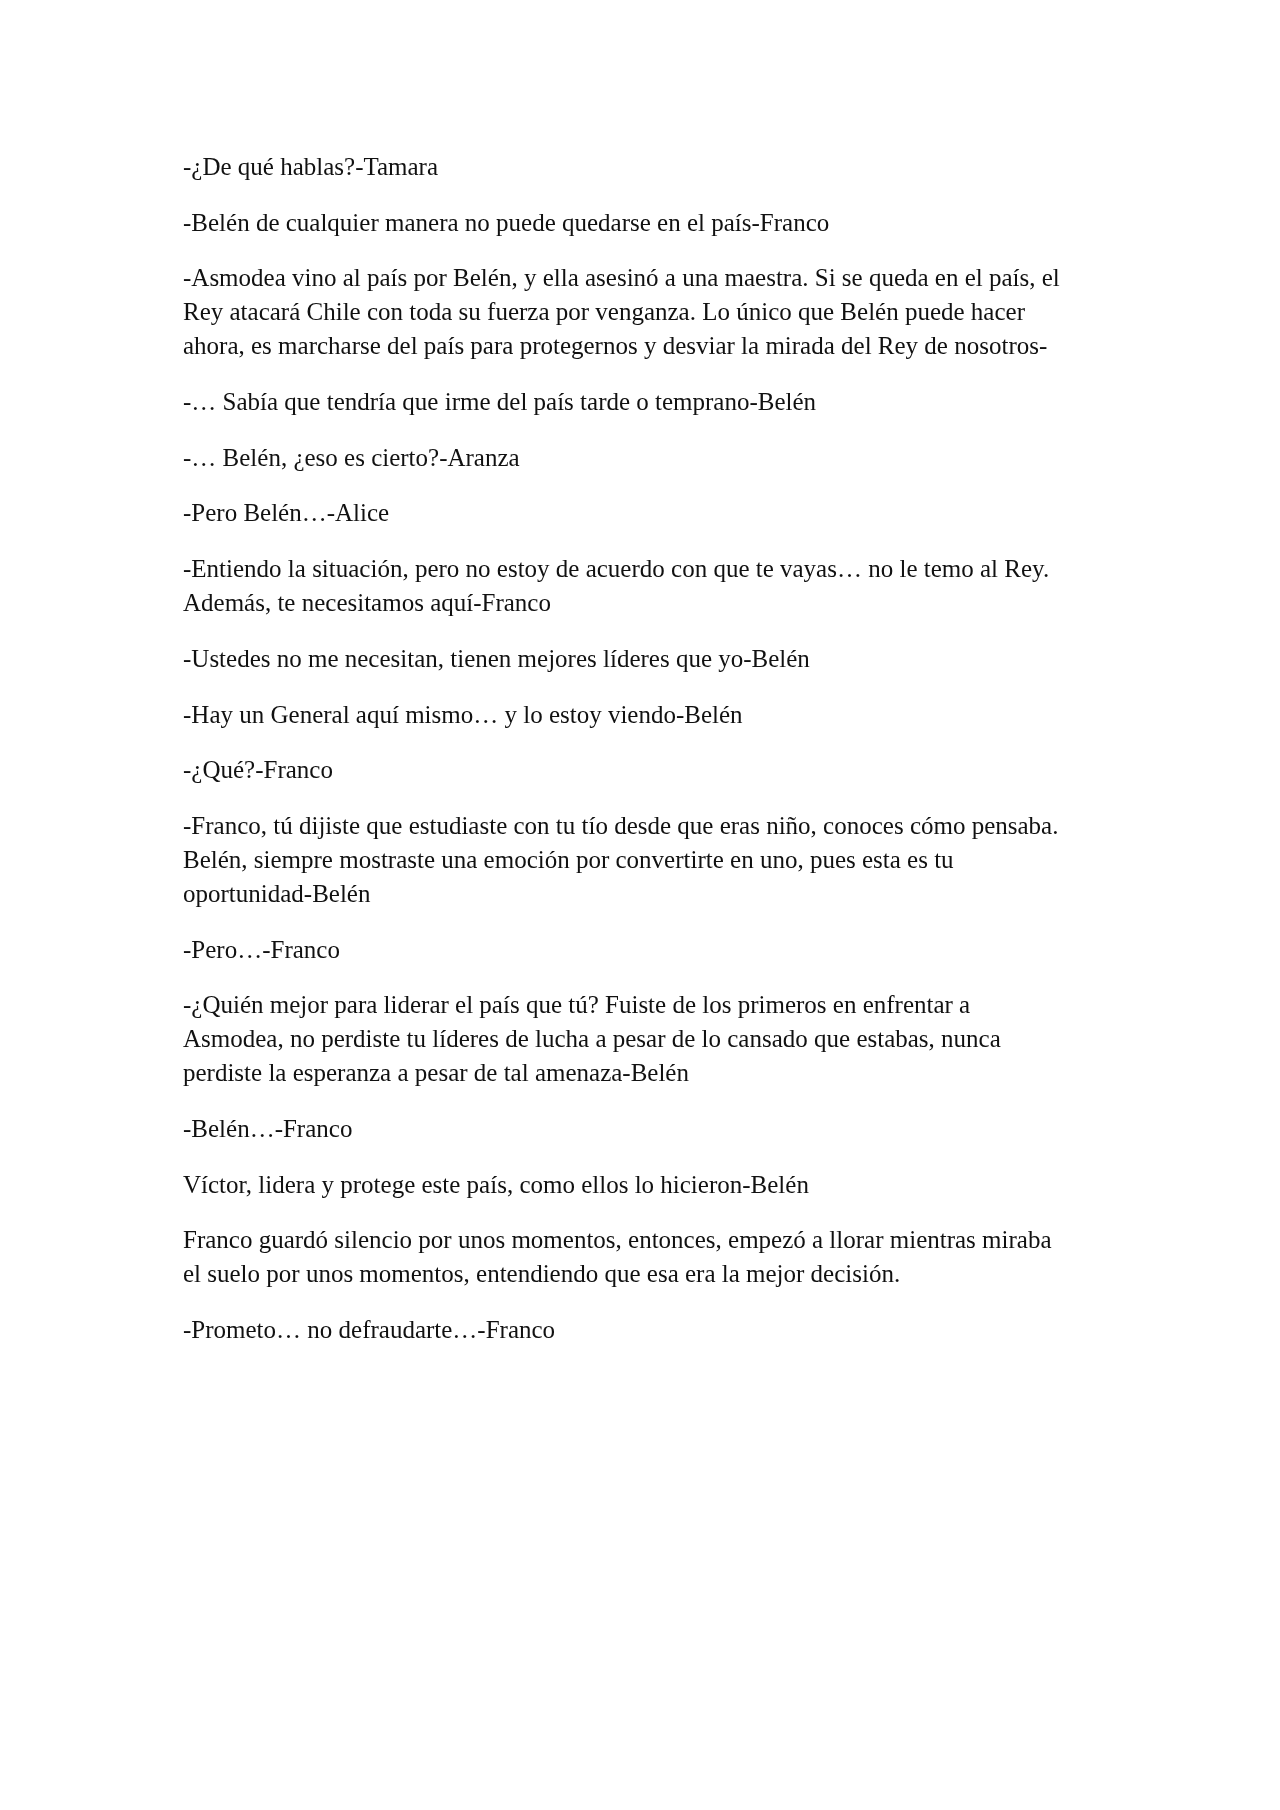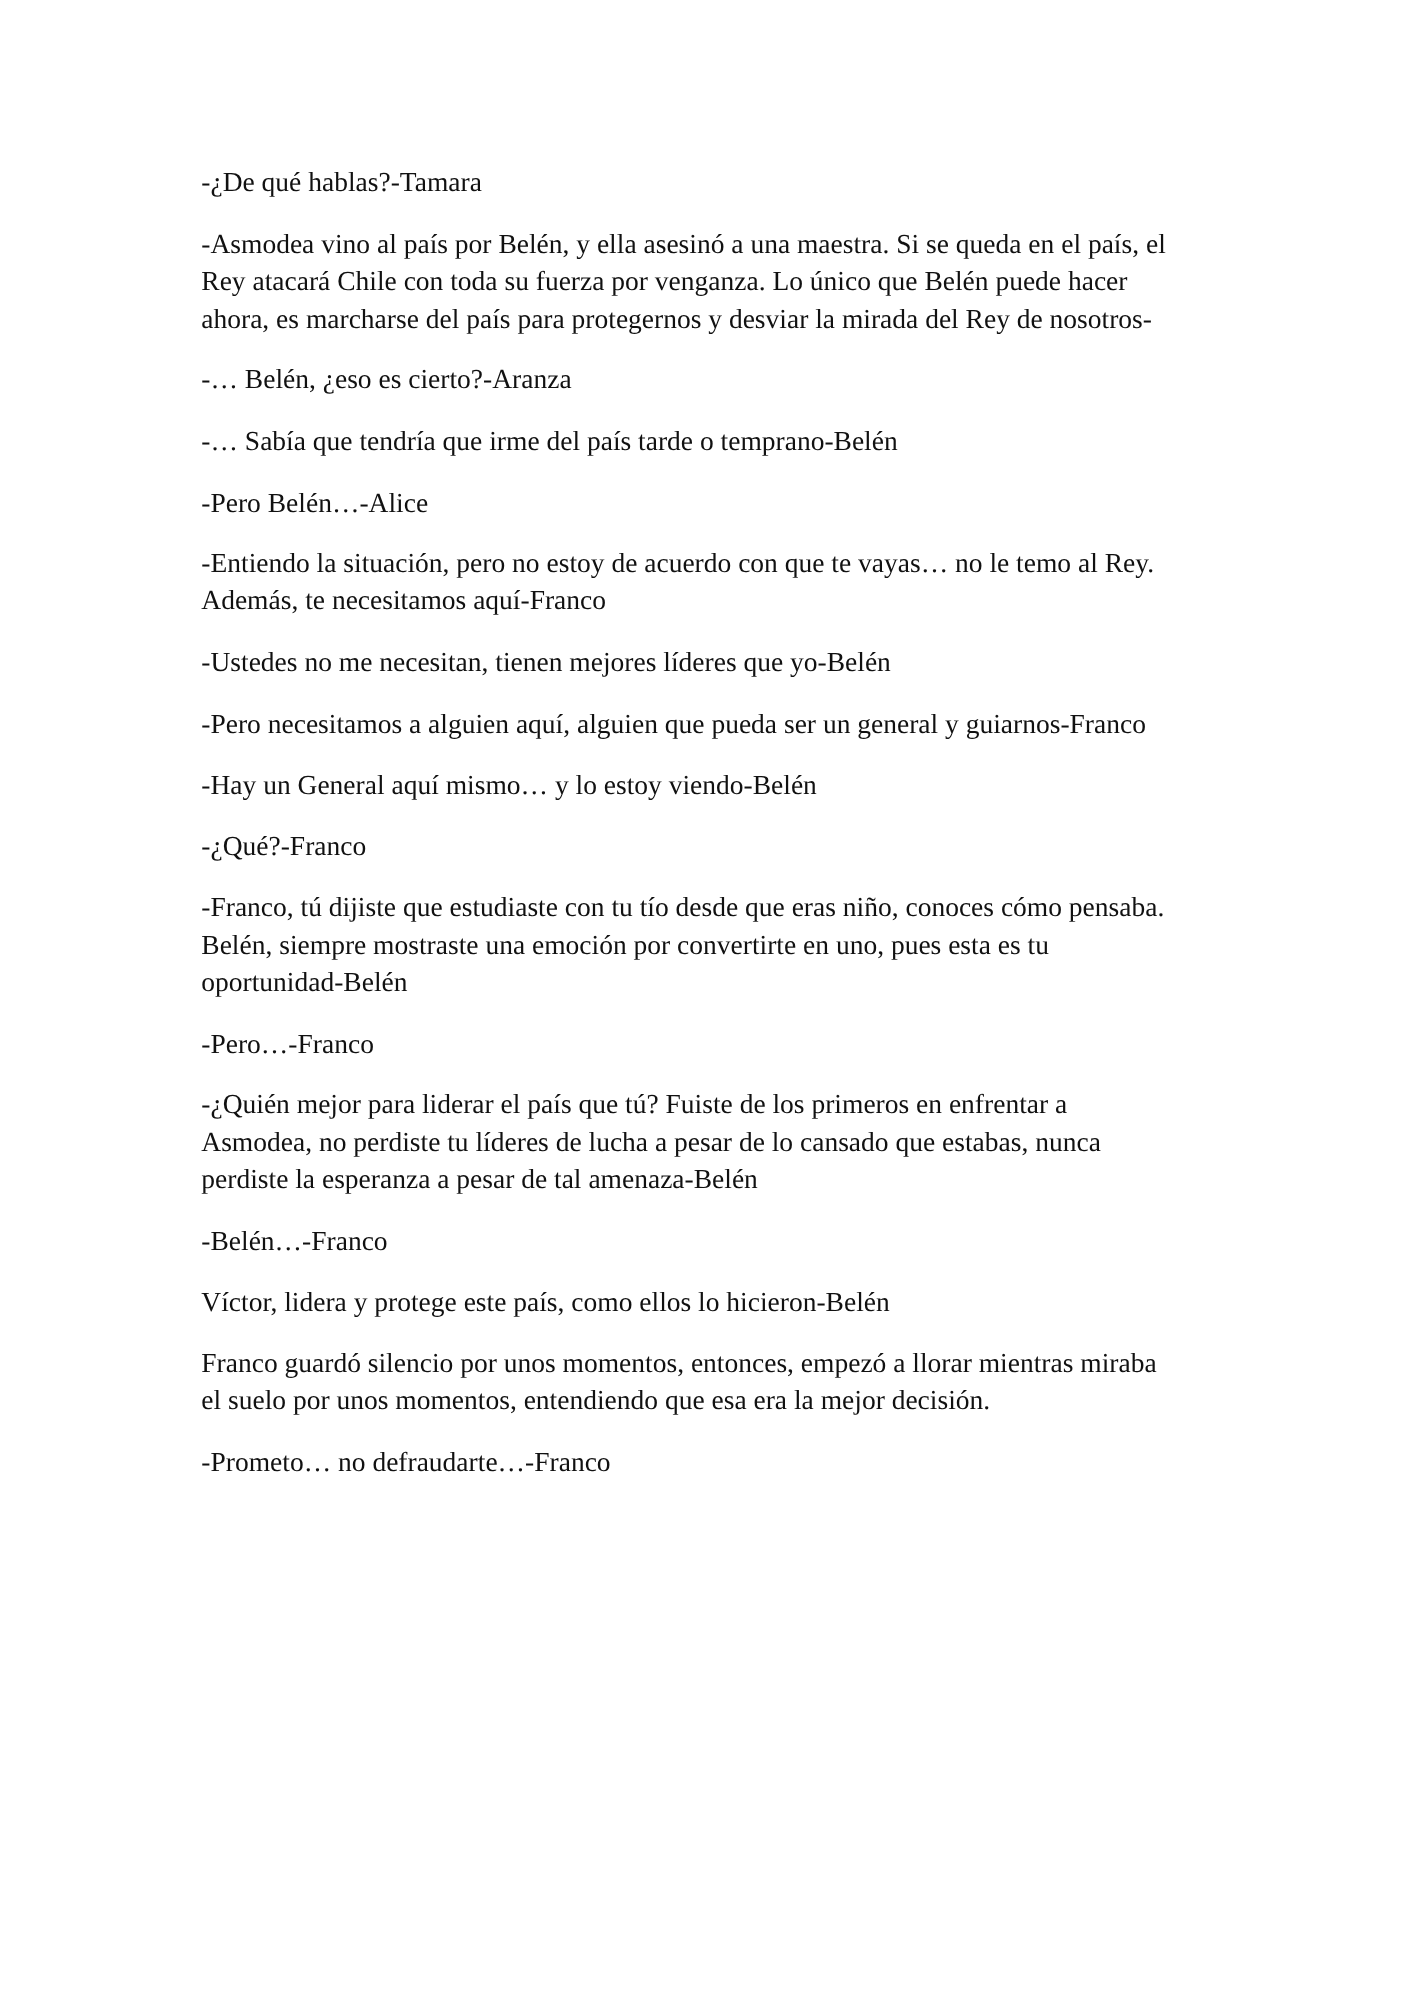--- a/index.html
+++ b/index.html
@@ -44,53 +44,53 @@
 </head>
 <body>
 
 <div class="page">
   <div class="content">
 
     <p class="para">
       <span class="line">-¿De qué hablas?-Tamara</span>
     </p>
 
+    <p class="para">
+      <span class="line">-Belén de cualquier manera no puede quedarse en el país-Franco</span>
+    </p>
 
 
     <p class="para">
       <span class="line">-Asmodea vino al país por Belén, y ella asesinó a una maestra. Si se queda en el país, el</span>
       <span class="line">Rey atacará Chile con toda su fuerza por venganza. Lo único que Belén puede hacer</span>
       <span class="line">ahora, es marcharse del país para protegernos y desviar la mirada del Rey de nosotros-</span>
     </p>
 
     <p class="para">
-      <span class="line">-… Belén, ¿eso es cierto?-Aranza</span>
+      <span class="line">-… Sabía que tendría que irme del país tarde o temprano-Belén</span>
     </p>
 
     <p class="para">
-      <span class="line">-… Sabía que tendría que irme del país tarde o temprano-Belén</span>
+      <span class="line">-… Belén, ¿eso es cierto?-Aranza</span>
     </p>
 
     <p class="para">
       <span class="line">-Pero Belén…-Alice</span>
     </p>
 
 
     <p class="para">
       <span class="line">-Entiendo la situación, pero no estoy de acuerdo con que te vayas… no le temo al Rey.</span>
       <span class="line">Además, te necesitamos aquí-Franco</span>
     </p>
 
     <p class="para">
       <span class="line">-Ustedes no me necesitan, tienen mejores líderes que yo-Belén</span>
     </p>
 
-    <p class="para">
-      <span class="line">-Pero necesitamos a alguien aquí, alguien que pueda ser un general y guiarnos-Franco</span>
-    </p>
 
     <p class="para">
       <span class="line">-Hay un General aquí mismo… y lo estoy viendo-Belén</span>
     </p>
 
     <p class="para">
       <span class="line">-¿Qué?-Franco</span>
     </p>
 
     <p class="para">

